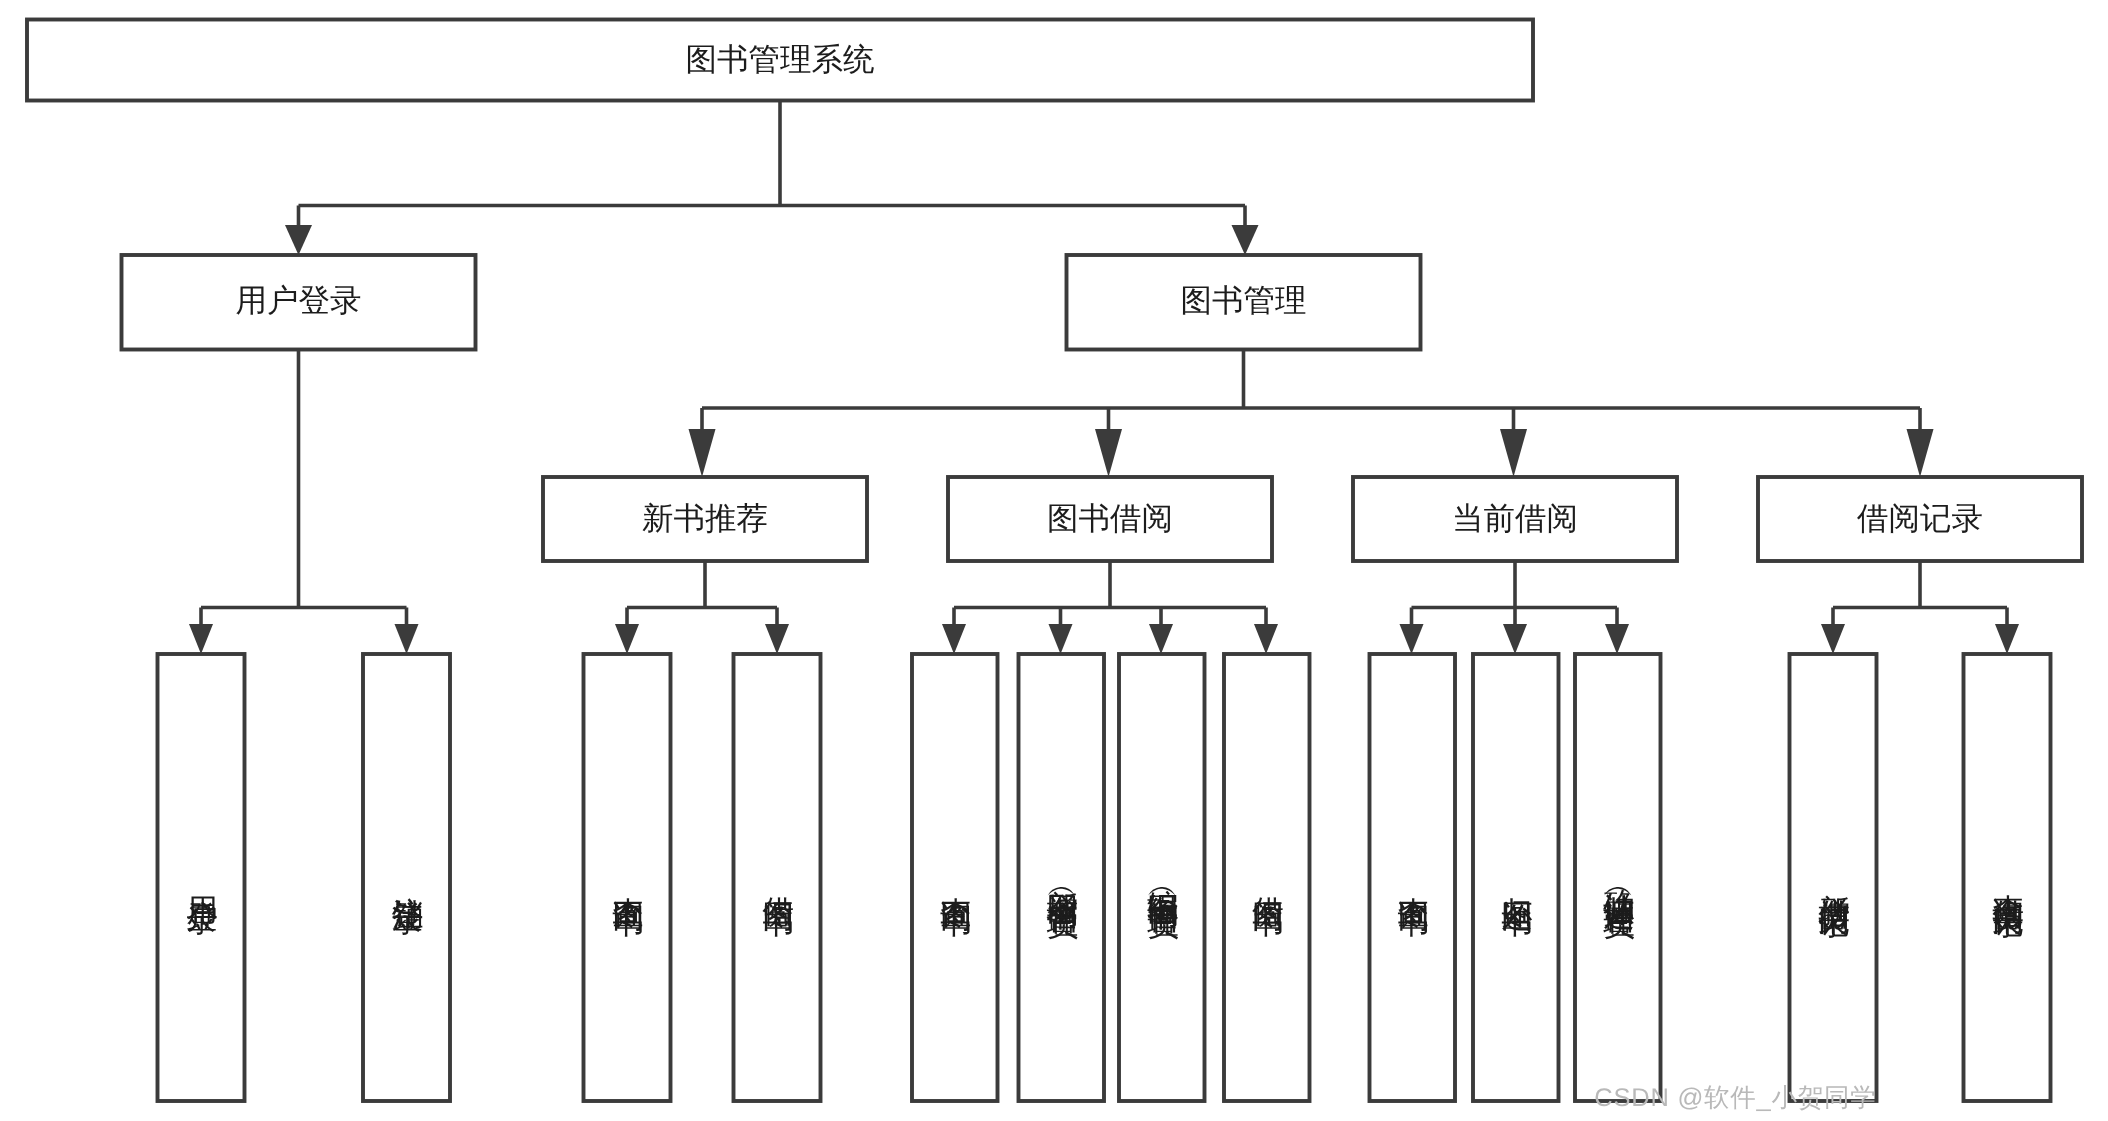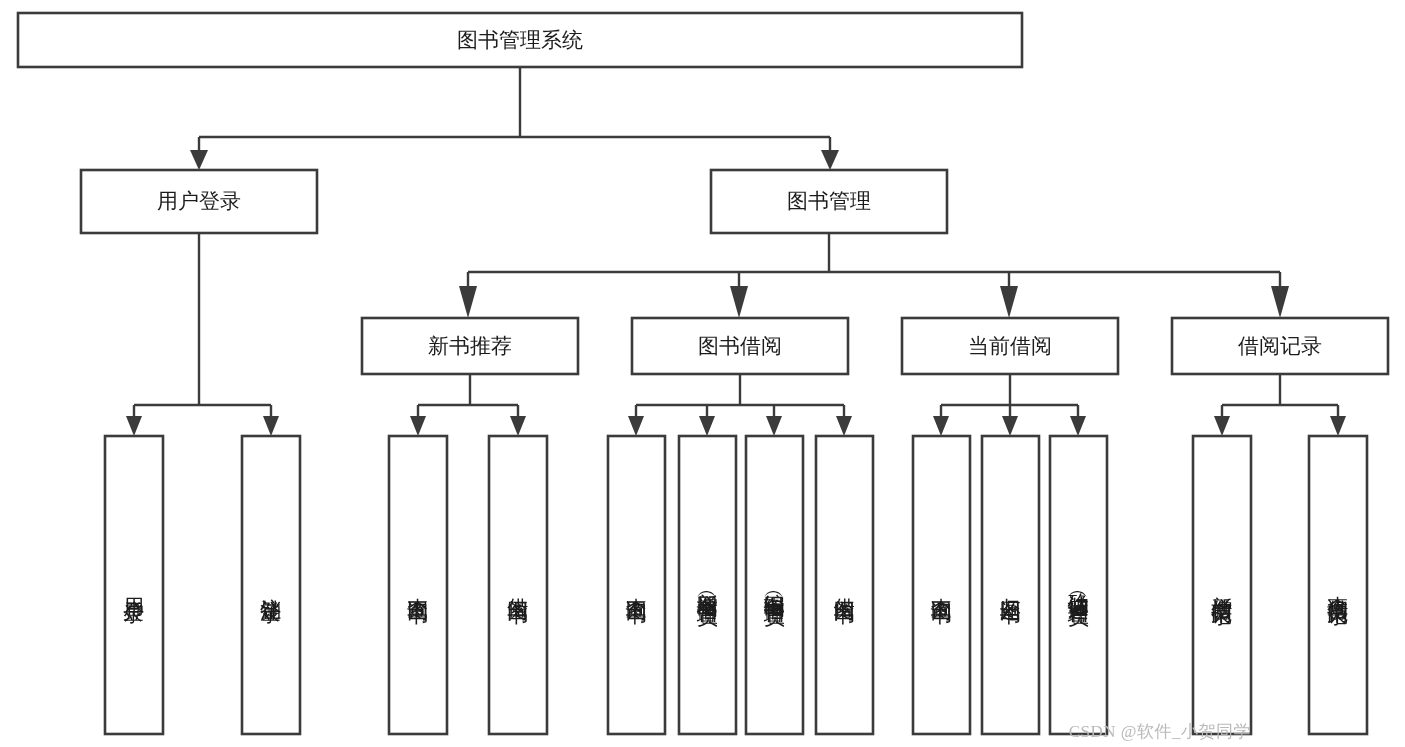--- a/index.html
+++ b/index.html
@@ -63,21 +63,21 @@
     font-size: 21px;
     line-height: 1.22;
     color: #1c1c1c;
     letter-spacing: 2px;
     white-space: nowrap;
   }
   .watermark {
     position: absolute;
     right: 10px;
     bottom: 4px;
-    font-family: Liberation Serif, serif;
+    font-family: Liberation Sans, sans-serif;
     font-size: 17px;
     color: #b9b9b9;
     letter-spacing: 0.5px;
     white-space: nowrap;
   }
 </style>
 </head>
 <body>
 
 <div id="diagram-root">

